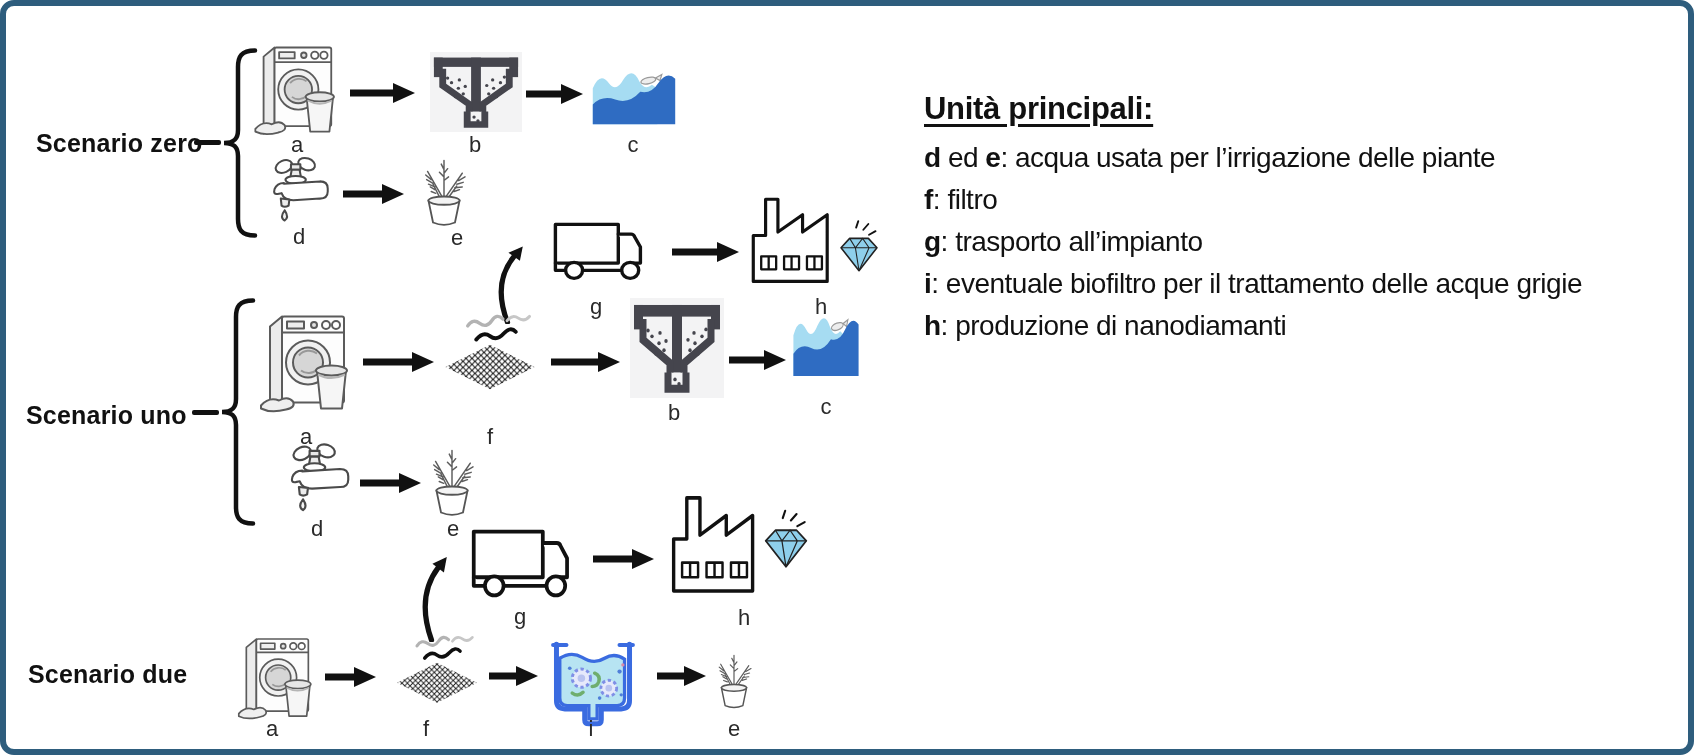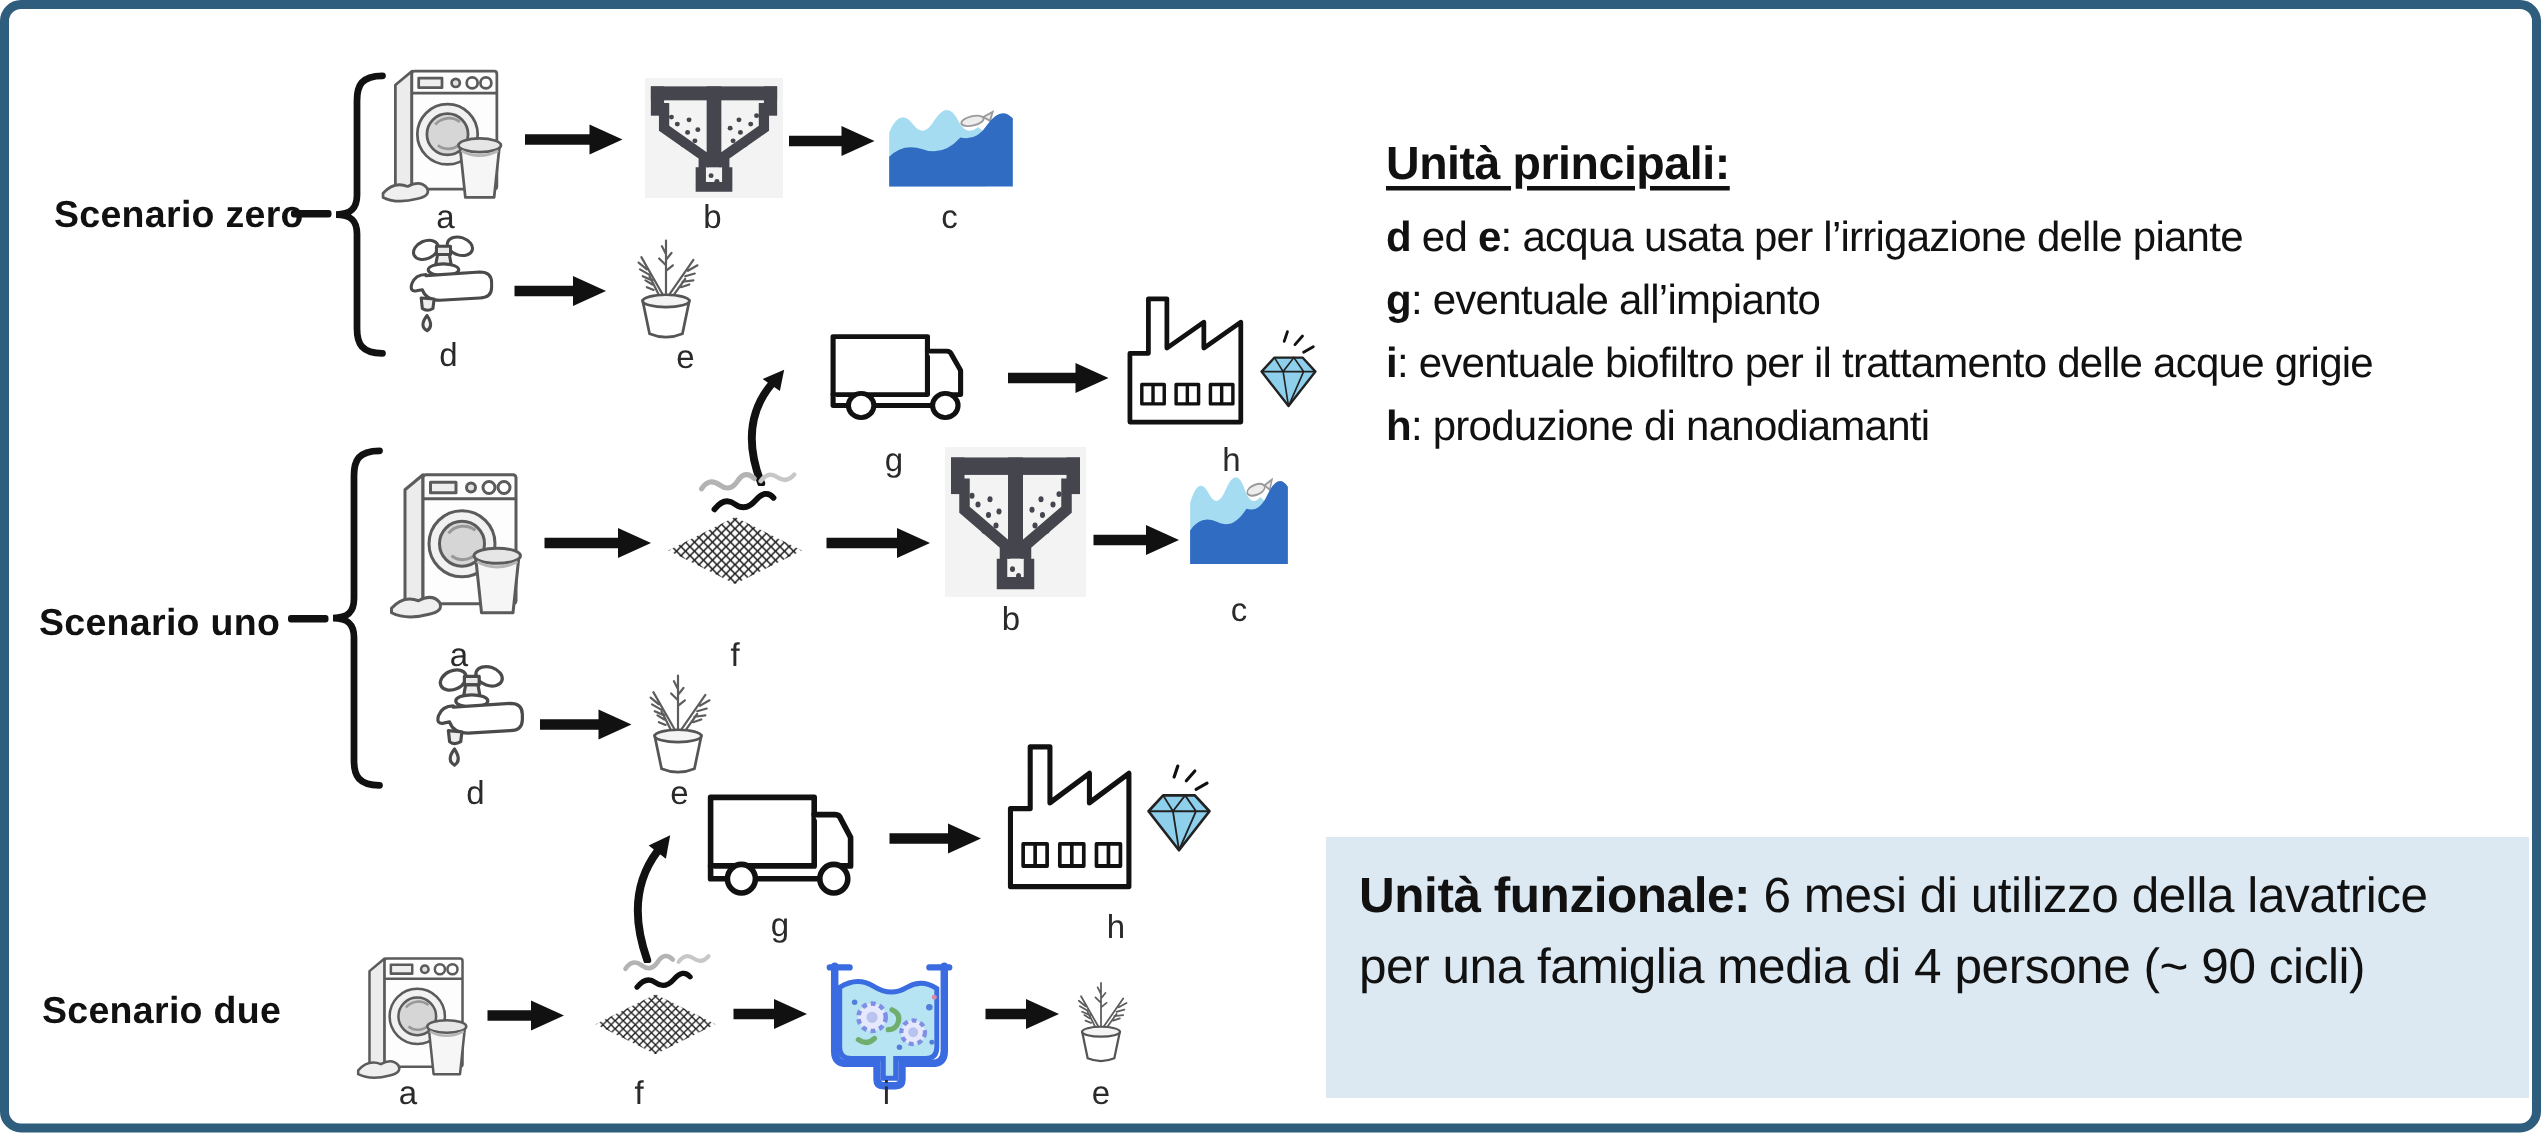--- a/index.html
+++ b/index.html
@@ -504,22 +504,20 @@
           </svg>
         </span>
     </div>
     <div class="nl" style="left:728px;top:712px">e</div>
   </div>
 
   <div id="legend">
     <div class="lg-title">Unità principali:</div>
     <div id="legend-items">
         <div class="lg-item"><b>d</b><span> ed </span><b>e</b><span>: acqua usata per l’irrigazione delle piante</span></div>
-        <div class="lg-item"><b>g</b><span>: eventuale all’impianto</span></div>
+        <div class="lg-item"><b>f</b><span>: filtro</span></div>
+        <div class="lg-item"><b>g</b><span>: trasporto all’impianto</span></div>
         <div class="lg-item just"><b>i</b><span>: eventuale biofiltro per il trattamento delle acque grigie</span></div>
         <div class="lg-item"><b>h</b><span>: produzione di nanodiamanti</span></div>
       </div>
   </div>
 
-  <div id="fu-box">
-    <span class="fu-label">Unità funzionale:</span><span> 6 mesi di utilizzo della lavatrice per una famiglia media di 4 persone (~ 90 cicli)</span>
-  </div>
 </div>
 
 </body></html>

